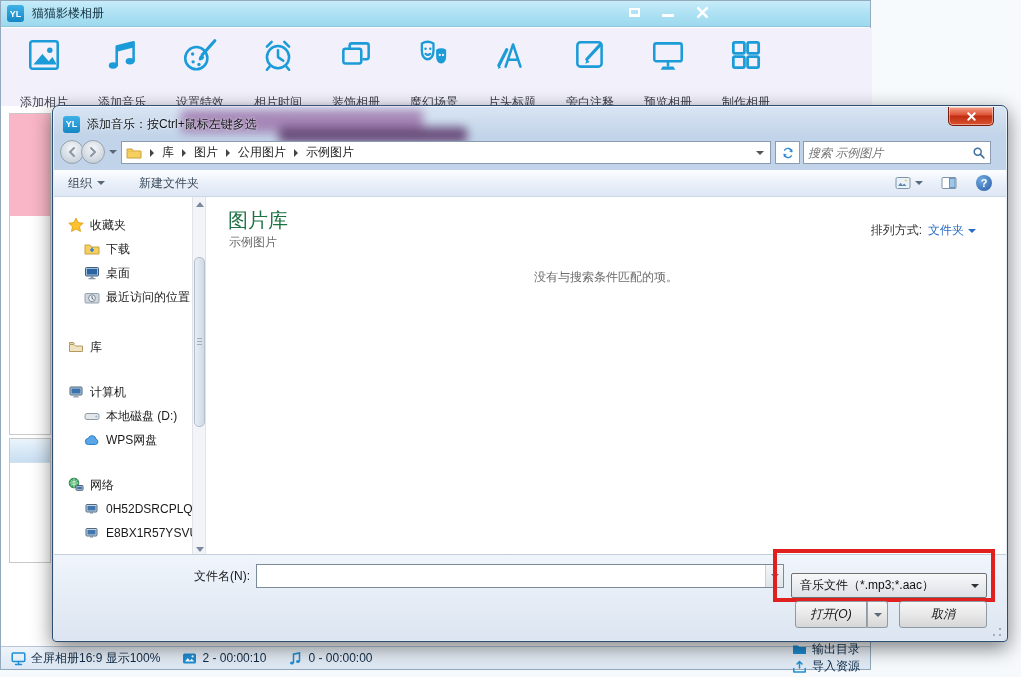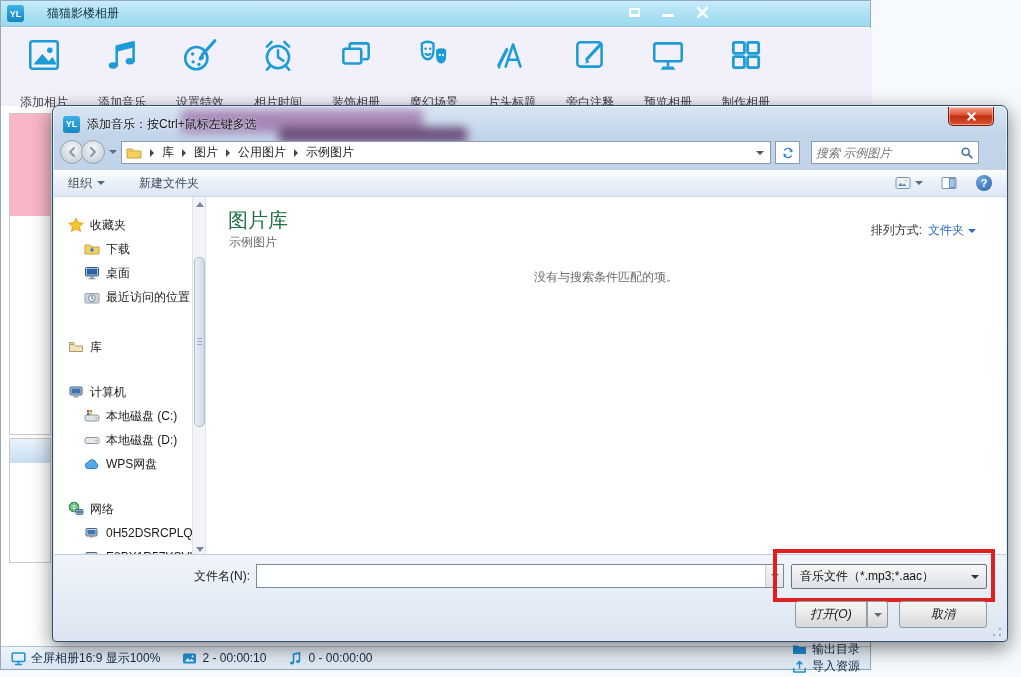--- a/index.html
+++ b/index.html
@@ -7,21 +7,21 @@
   body { font-family:"Liberation Sans","DejaVu Sans",sans-serif; background:#f6fafd; position:relative; overflow:hidden; }
   .screen { position:absolute; inset:0; }
 
   
   .app-window { position:absolute; left:0; top:0; width:871px; height:670px; background:#ffffff; border:1px solid #93a9bc; }
   .app-titlebar { position:absolute; left:0; top:0; right:0; height:26px;
     background:linear-gradient(180deg,#c7ecf9 0%,#a9dff2 60%,#9ed9ef 100%);
     display:flex; align-items:center; padding-left:6px; border-bottom:1px solid #8fc6dd; }
   .logo-badge { display:inline-flex; align-items:center; justify-content:center; width:17px; height:17px; border-radius:3px;
     background:linear-gradient(180deg,#3fb1e8,#1486c4); color:#fff; font-size:9px; font-weight:bold; }
-  .app-title { margin-left:23px; font-size:12px; color:#14313f; }
+  .app-title { margin-left:8px; font-size:12px; color:#14313f; }
   .win-controls { position:absolute; right:155px; top:3px; display:flex; gap:8px; }
   .win-btn { width:26px; height:17px; display:flex; align-items:center; justify-content:center; cursor:default; }
   .glyph-restore { width:11px; height:9px; border:2px solid #fff; border-bottom-width:3px; }
   .glyph-min { width:12px; height:3px; background:#fff; margin-top:6px; }
 
   
   .app-toolbar { position:absolute; left:0; top:27px; width:871px; height:78px; background:#f1f0fb; display:flex; padding:8px 0 0 4px; }
   .tb-item { width:78px; display:flex; flex-direction:column; align-items:center; cursor:pointer; }
   .tb-ico { width:38px; height:38px; color:#1b9bd7; }
   .tb-ico svg { width:38px; height:38px; }
@@ -61,21 +61,21 @@
   .nav-row { position:absolute; left:0; top:33px; right:0; height:27px; }
   .circ-btn { position:absolute; width:24px; height:24px; border-radius:50%;
     background:radial-gradient(circle at 50% 35%,#f6f8fa,#cdd5dd 70%,#b7c1cb); border:1px solid #97a3b0;
     display:flex; align-items:center; justify-content:center; }
   .crumb-bar { position:absolute; left:68px; top:2px; width:650px; height:23px; background:#fff; border:1px solid #8b9cb0;
     display:flex; align-items:center; font-size:12px; color:#1c1c1c; padding-left:4px; }
   .crumb-sep { width:0; height:0; border-left:4px solid #444; border-top:4px solid transparent; border-bottom:4px solid transparent; margin:0 8px; }
   .crumb { cursor:pointer; }
   .crumb-caret { margin-left:auto; margin-right:6px; width:0; height:0; border-top:4px solid #555; border-left:4px solid transparent; border-right:4px solid transparent; }
   .refresh-btn { position:absolute; left:722px; top:2px; width:25px; height:23px; background:#fff; border:1px solid #8b9cb0; display:flex; align-items:center; justify-content:center; cursor:pointer; }
-  .search-box { position:absolute; left:750px; top:2px; width:168px; height:23px; background:#fff; border:1px solid #8b9cb0; display:flex; align-items:center; padding:10px 4px;margin-left:8px; }
+  .search-box { position:absolute; left:750px; top:2px; width:188px; height:23px; background:#fff; border:1px solid #8b9cb0; display:flex; align-items:center; padding:10px 4px; }
   .search-box input { flex:1; border:none; outline:none; font-size:12px; font-style:italic; color:#777; background:transparent; font-family:inherit; min-width:0; }
 
   .cmd-bar { position:absolute; left:1px; top:64px; right:1px; height:27px;
     background:linear-gradient(180deg,#fdfeff,#eaf0f9 50%,#dde7f4); border-bottom:1px solid #cdd8e6;
     display:flex; align-items:center; font-size:12px; color:#3a4a5a; padding:0 14px; }
   .cmd-item { display:flex; align-items:center; gap:5px; margin-right:34px; cursor:pointer; }
   .caret-down { width:0; height:0; border-top:4px solid #5a6a7a; border-left:4px solid transparent; border-right:4px solid transparent; }
   .cmd-right { margin-left:auto; display:flex; align-items:center; gap:18px; }
   .mini-btn { display:flex; align-items:center; gap:3px; cursor:pointer; }
 
@@ -103,21 +103,21 @@
   .arrange .val { color:#2a6cc4; cursor:pointer; display:flex; align-items:center; gap:4px; }
   .arrange .caret-down { border-top-color:#2a6cc4; }
   .empty-msg { position:absolute; left:0; right:0; top:72px; text-align:center; font-size:12px; color:#6b6b6b; }
 
   .dlg-footer { position:absolute; left:1px; bottom:1px; right:1px; height:86px;
     background:linear-gradient(180deg,#f0f5fb,#dce5f1); border-top:1px solid #c4cfdc; border-radius:0 0 3px 3px; }
   .fname-label { position:absolute; left:120px; top:13px; width:76px; text-align:right; font-size:12px; color:#1a1a1a; }
   .fname-combo { position:absolute; left:202px; top:9px; width:528px; height:24px; background:#fff; border:1px solid #7a8a99; display:flex; }
   .fname-combo input { flex:1; border:none; outline:none; font-size:12px; padding:0 5px; font-family:inherit; }
   .combo-arrow { width:18px; border-left:1px solid #c8d0d8; background:linear-gradient(180deg,#f4f6f8,#dfe5ea); display:flex; align-items:center; justify-content:center; cursor:pointer; }
-  .ftype-select { position:absolute; left:737px; top:9px; width:196px; height:25px;
+  .ftype-select { position:absolute; left:737px; top:18px; width:196px; height:25px;
     background:linear-gradient(180deg,#f7f8f9,#e7eaee 60%,#dde2e7); border:1px solid #707070; border-radius:2px;
     display:flex; align-items:center; font-size:12px; color:#111; padding-left:8px; cursor:pointer; }
   .ftype-select .caret-down { margin-left:auto; margin-right:7px; border-top-color:#333; }
   .red-box { position:absolute; left:719px; top:-6px; width:222px; height:53px; border:4px solid #e01f1f; pointer-events:none; }
   .btn { position:absolute; top:46px; height:27px; background:linear-gradient(180deg,#f7f7f7,#e8e8e8 50%,#d6d6d6);
     border:1px solid #8e9aa5; border-radius:3px; font-size:12px; color:#111; display:flex; align-items:center; justify-content:center; cursor:pointer;font-style:italic; }
   .btn-open { left:741px; width:72px; border-radius:3px 0 0 3px; }
   .btn-open-arrow { left:813px; width:21px; border-left:1px solid #9aa5af; border-radius:0 3px 3px 0; }
   .btn-cancel { left:845px; width:88px; }
   .grip { position:absolute; right:4px; bottom:3px; width:10px; height:10px;
@@ -440,31 +440,20 @@
           <div class="ni gap2">
             <span class="nico"><svg viewBox="0 0 16 16">
                   <rect x="2" y="3" width="12" height="8" rx="1" fill="#b9cede" stroke="#4a6278"></rect>
                   <rect x="3.5" y="4.5" width="9" height="5" fill="#3a72ad"></rect>
                   <path d="M6 11.5h4l1 2H5z" fill="#9aa7b2"></path>
                 </svg></span>
             <span>计算机</span>
           </div>
           <div class="ni ind">
             <span class="nico"><svg viewBox="0 0 16 16">
-                  <rect x="1" y="7" width="14" height="6" rx="2" fill="#dde3e8" stroke="#8d99a4"></rect>
-                  <circle cx="12.3" cy="10" r="1" fill="#9fb0be"></circle>
-                  <rect x="3" y="2" width="2.4" height="2.4" fill="#e5443c"></rect>
-                  <rect x="5.8" y="2" width="2.4" height="2.4" fill="#6fb34f"></rect>
-                  <rect x="3" y="4.8" width="2.4" height="2.4" fill="#3a72c4"></rect>
-                  <rect x="5.8" y="4.8" width="2.4" height="2.4" fill="#f2c23a"></rect>
-                </svg></span>
-            <span>本地磁盘 (C:)</span>
-          </div>
-          <div class="ni ind">
-            <span class="nico"><svg viewBox="0 0 16 16">
                   <rect x="1" y="5.5" width="14" height="6" rx="2" fill="#e3e7ea" stroke="#8d99a4"></rect>
                   <circle cx="12.3" cy="8.5" r="1" fill="#9fb0be"></circle>
                 </svg></span>
             <span>本地磁盘 (D:)</span>
           </div>
           <div class="ni ind">
             <span class="nico"><svg viewBox="0 0 16 16">
                   <path d="M4.5 12.5a3 3 0 0 1-.3-6A4 4 0 0 1 12 7.1a2.8 2.8 0 0 1-.4 5.4z" fill="#59a7e8" stroke="#2d7fc4"></path>
                 </svg></span>
             <span>WPS网盘</span>

